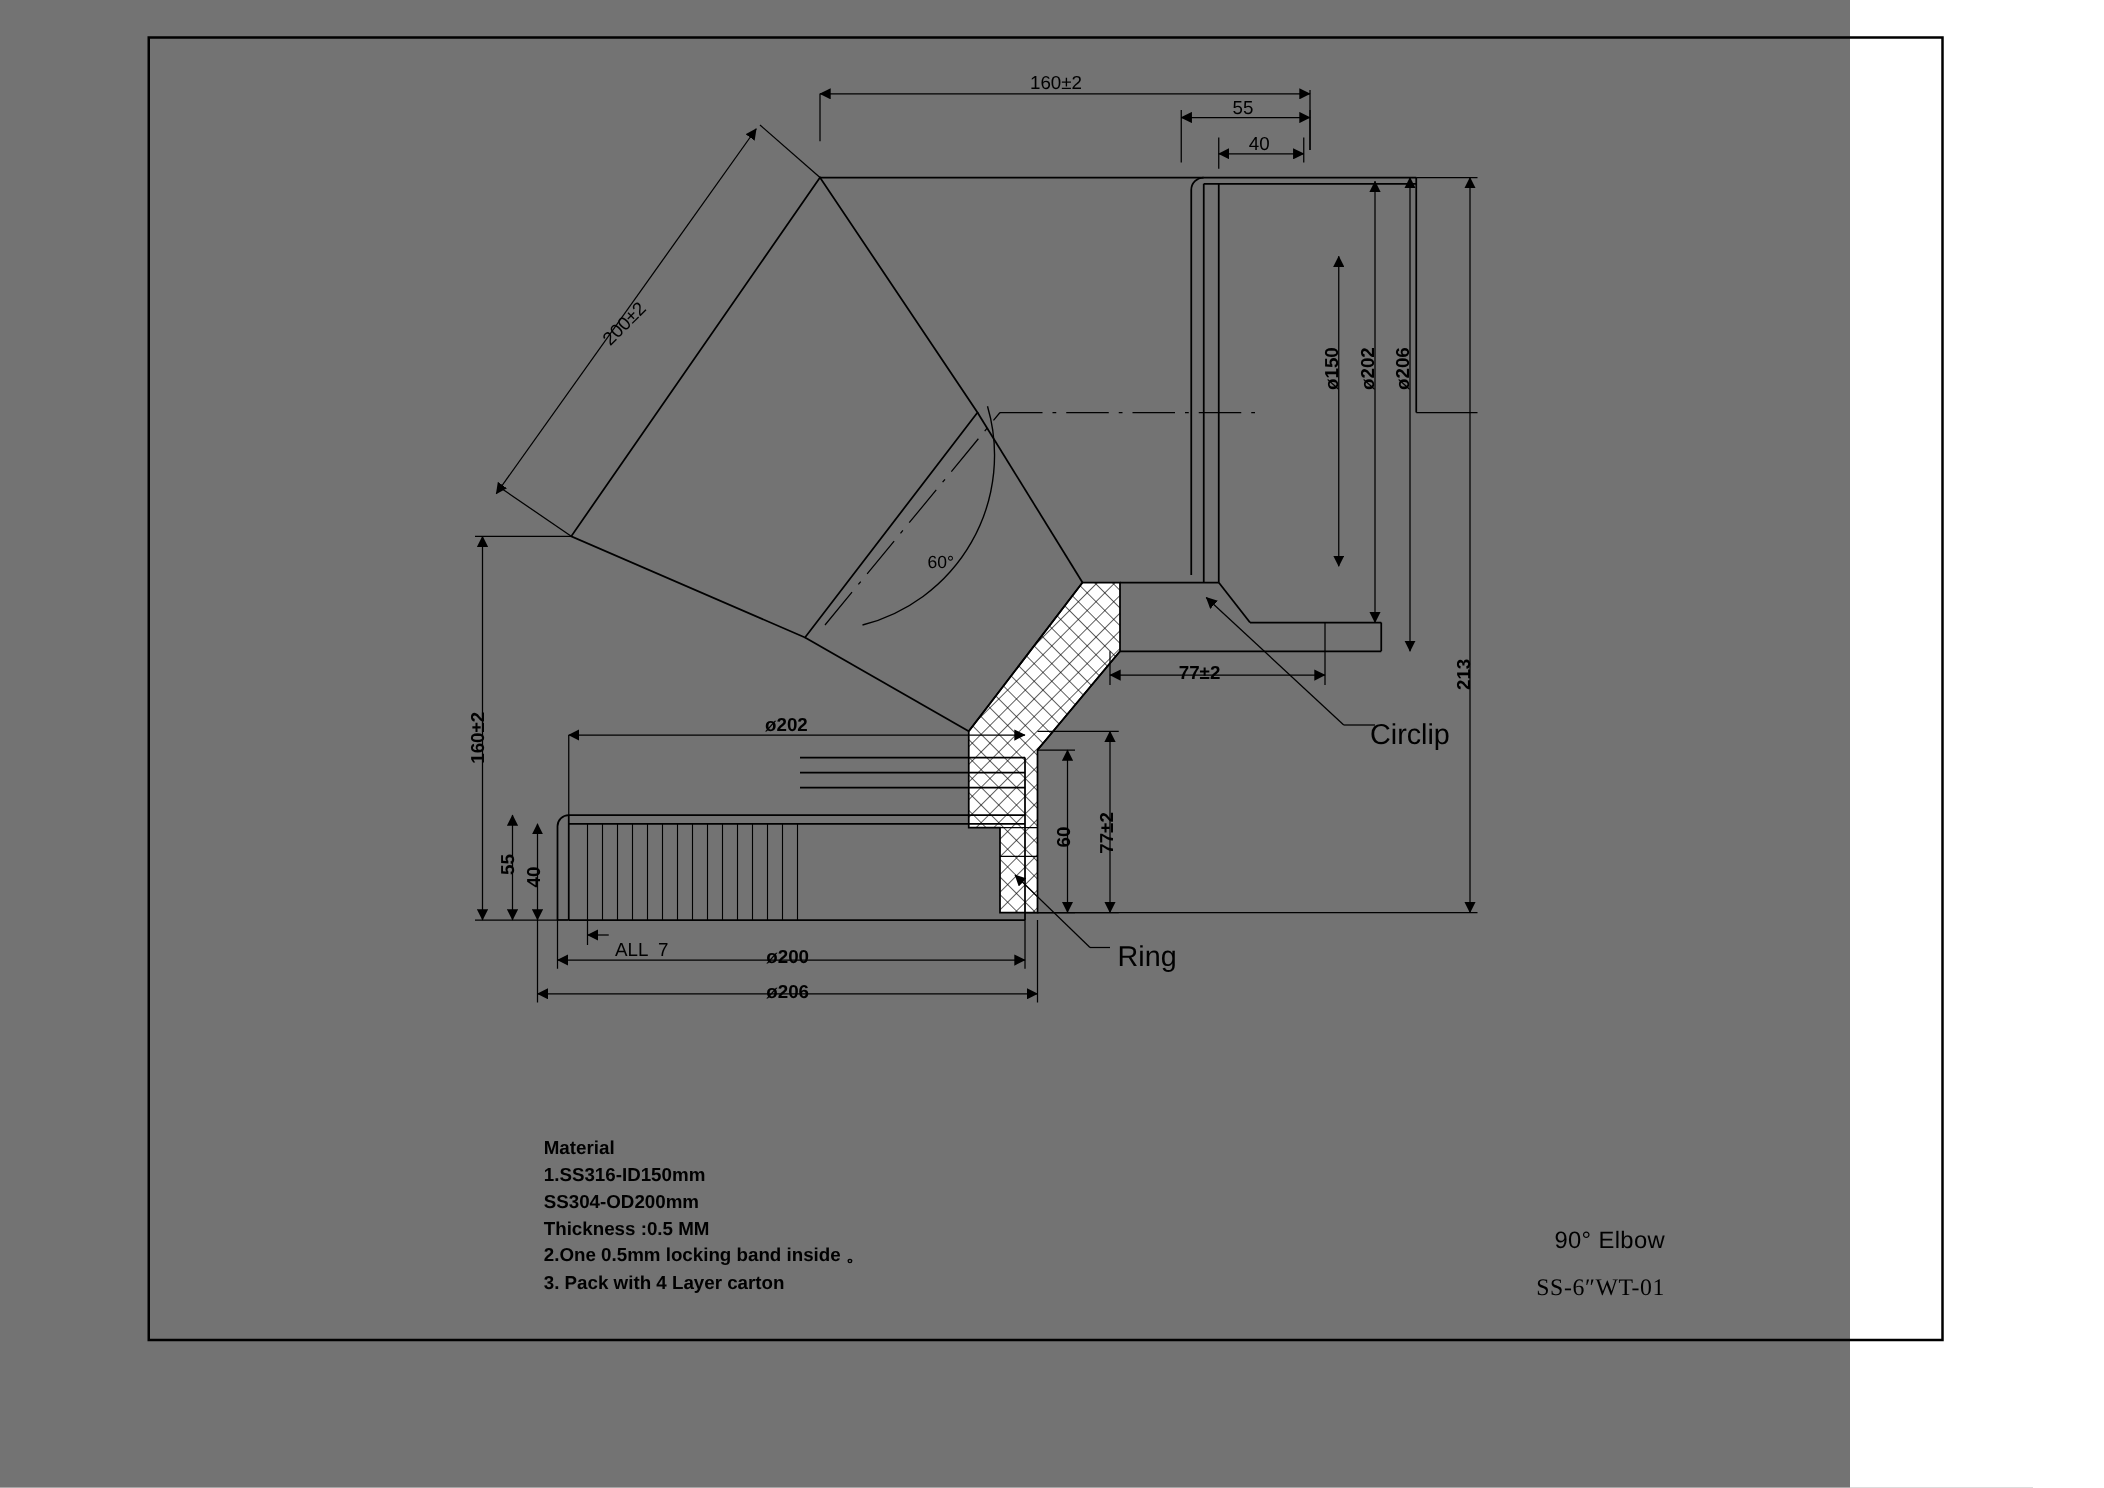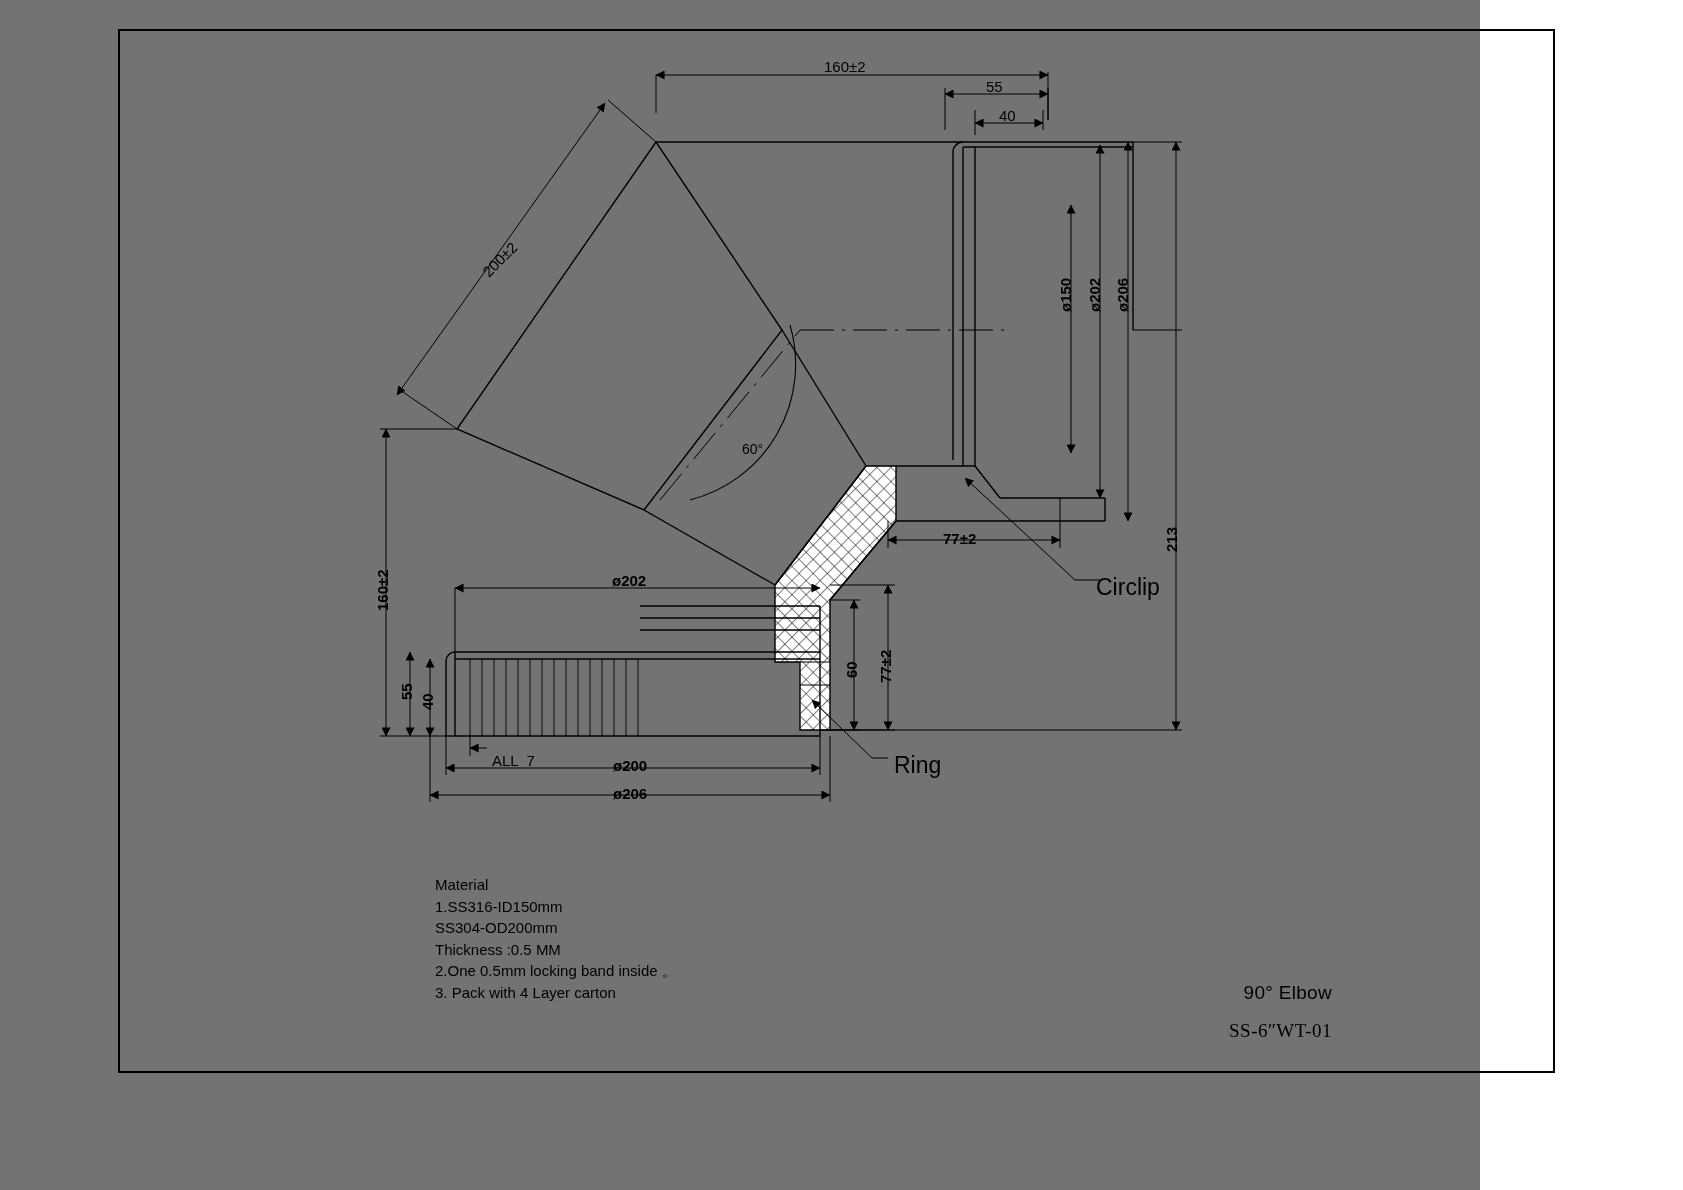--- a/index.html
+++ b/index.html
@@ -51,23 +51,24 @@
     transform: rotate(-90deg);
     transform-origin: 0 0;
   }
   .rot-diag {
     transform: rotate(-45deg);
     transform-origin: 0 0;
   }
   #notes {
     position: absolute;
     left: 435px;
-    top: 874px;
+    top: 908px;
     font-size: 15px;
     line-height: 21.5px;
+    font-weight: bold;
   }
   #notes div { white-space: pre; }
   #title-block {
     position: absolute;
     right: 148px;
     top: 982px;
     text-align: right;
   }
   #title-main {
     font-size: 19px;

